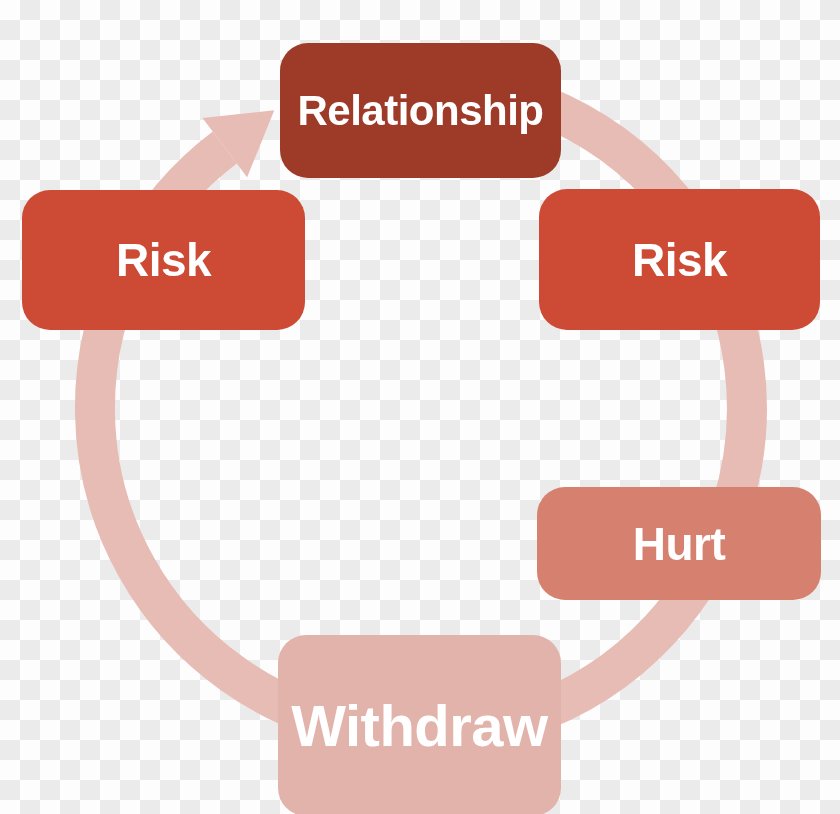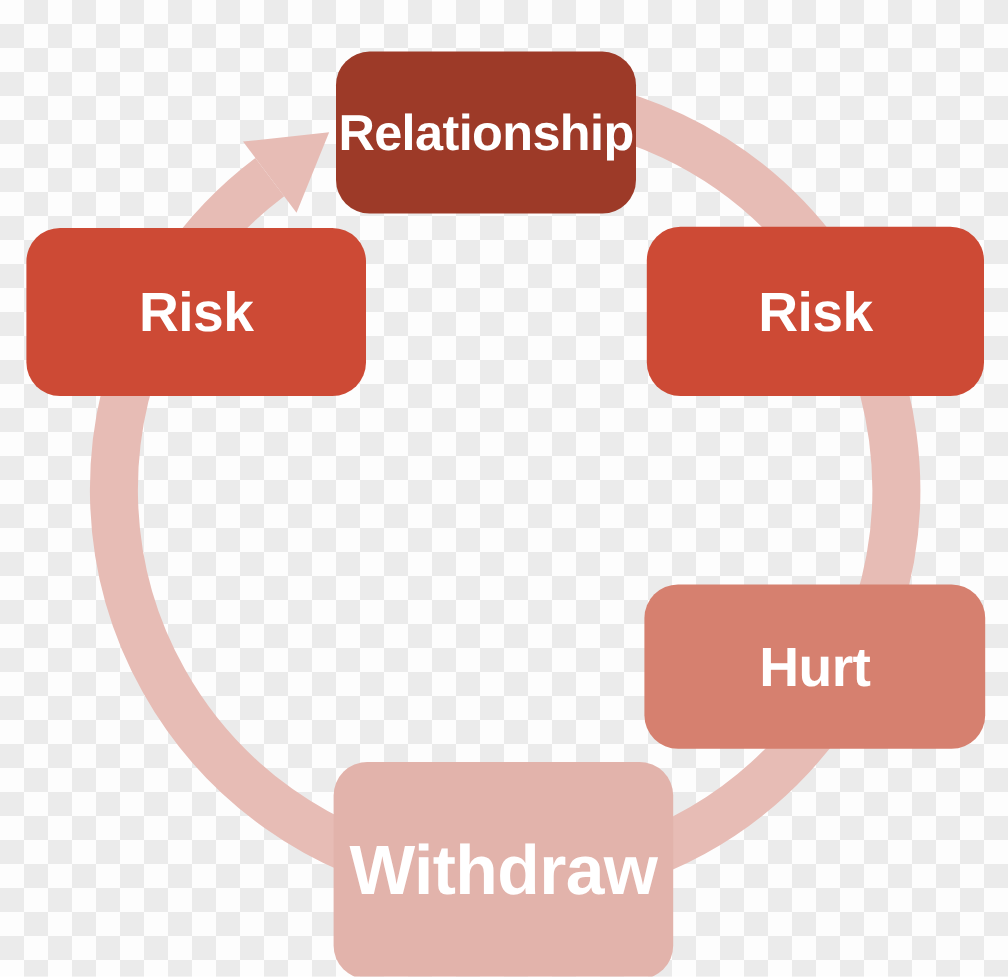--- a/index.html
+++ b/index.html
@@ -26,23 +26,23 @@
     position: absolute;
     z-index: 1;
     border-radius: 28px;
     display: flex;
     align-items: center;
     justify-content: center;
     font-weight: bold;
     letter-spacing: -0.5px;
     text-align: center;
   }
-  .node-relationship { left: 280px; top: 43px;  width: 250px; height: 135px; font-size: 42px; }
+  .node-relationship { left: 280px; top: 43px;  width: 281px; height: 135px; font-size: 42px; }
   .node-risk-right   { left: 539px; top: 189px; width: 281px; height: 141px; font-size: 46px; }
-  .node-hurt         { left: 537px; top: 487px; width: 284px; height: 137px; font-size: 46px; }
+  .node-hurt         { left: 537px; top: 487px; width: 284px; height: 113px; font-size: 46px; }
   .node-withdraw     { left: 278px; top: 635px; width: 283px; height: 181px; font-size: 58px; }
   .node-reclaim-id   { left: 22px;  top: 490px; width: 283px; height: 135px; font-size: 43px; }
   .node-risk-left    { left: 22px;  top: 190px; width: 283px; height: 140px; font-size: 46px; }
 </style>
 </head>
 <body>
 
 <div class="stage" style="--checker-light: #fdfdfd; --checker-dark: #ebebeb;">
 
   <svg class="ring-svg" width="840" height="814" viewBox="0 0 840 814">

